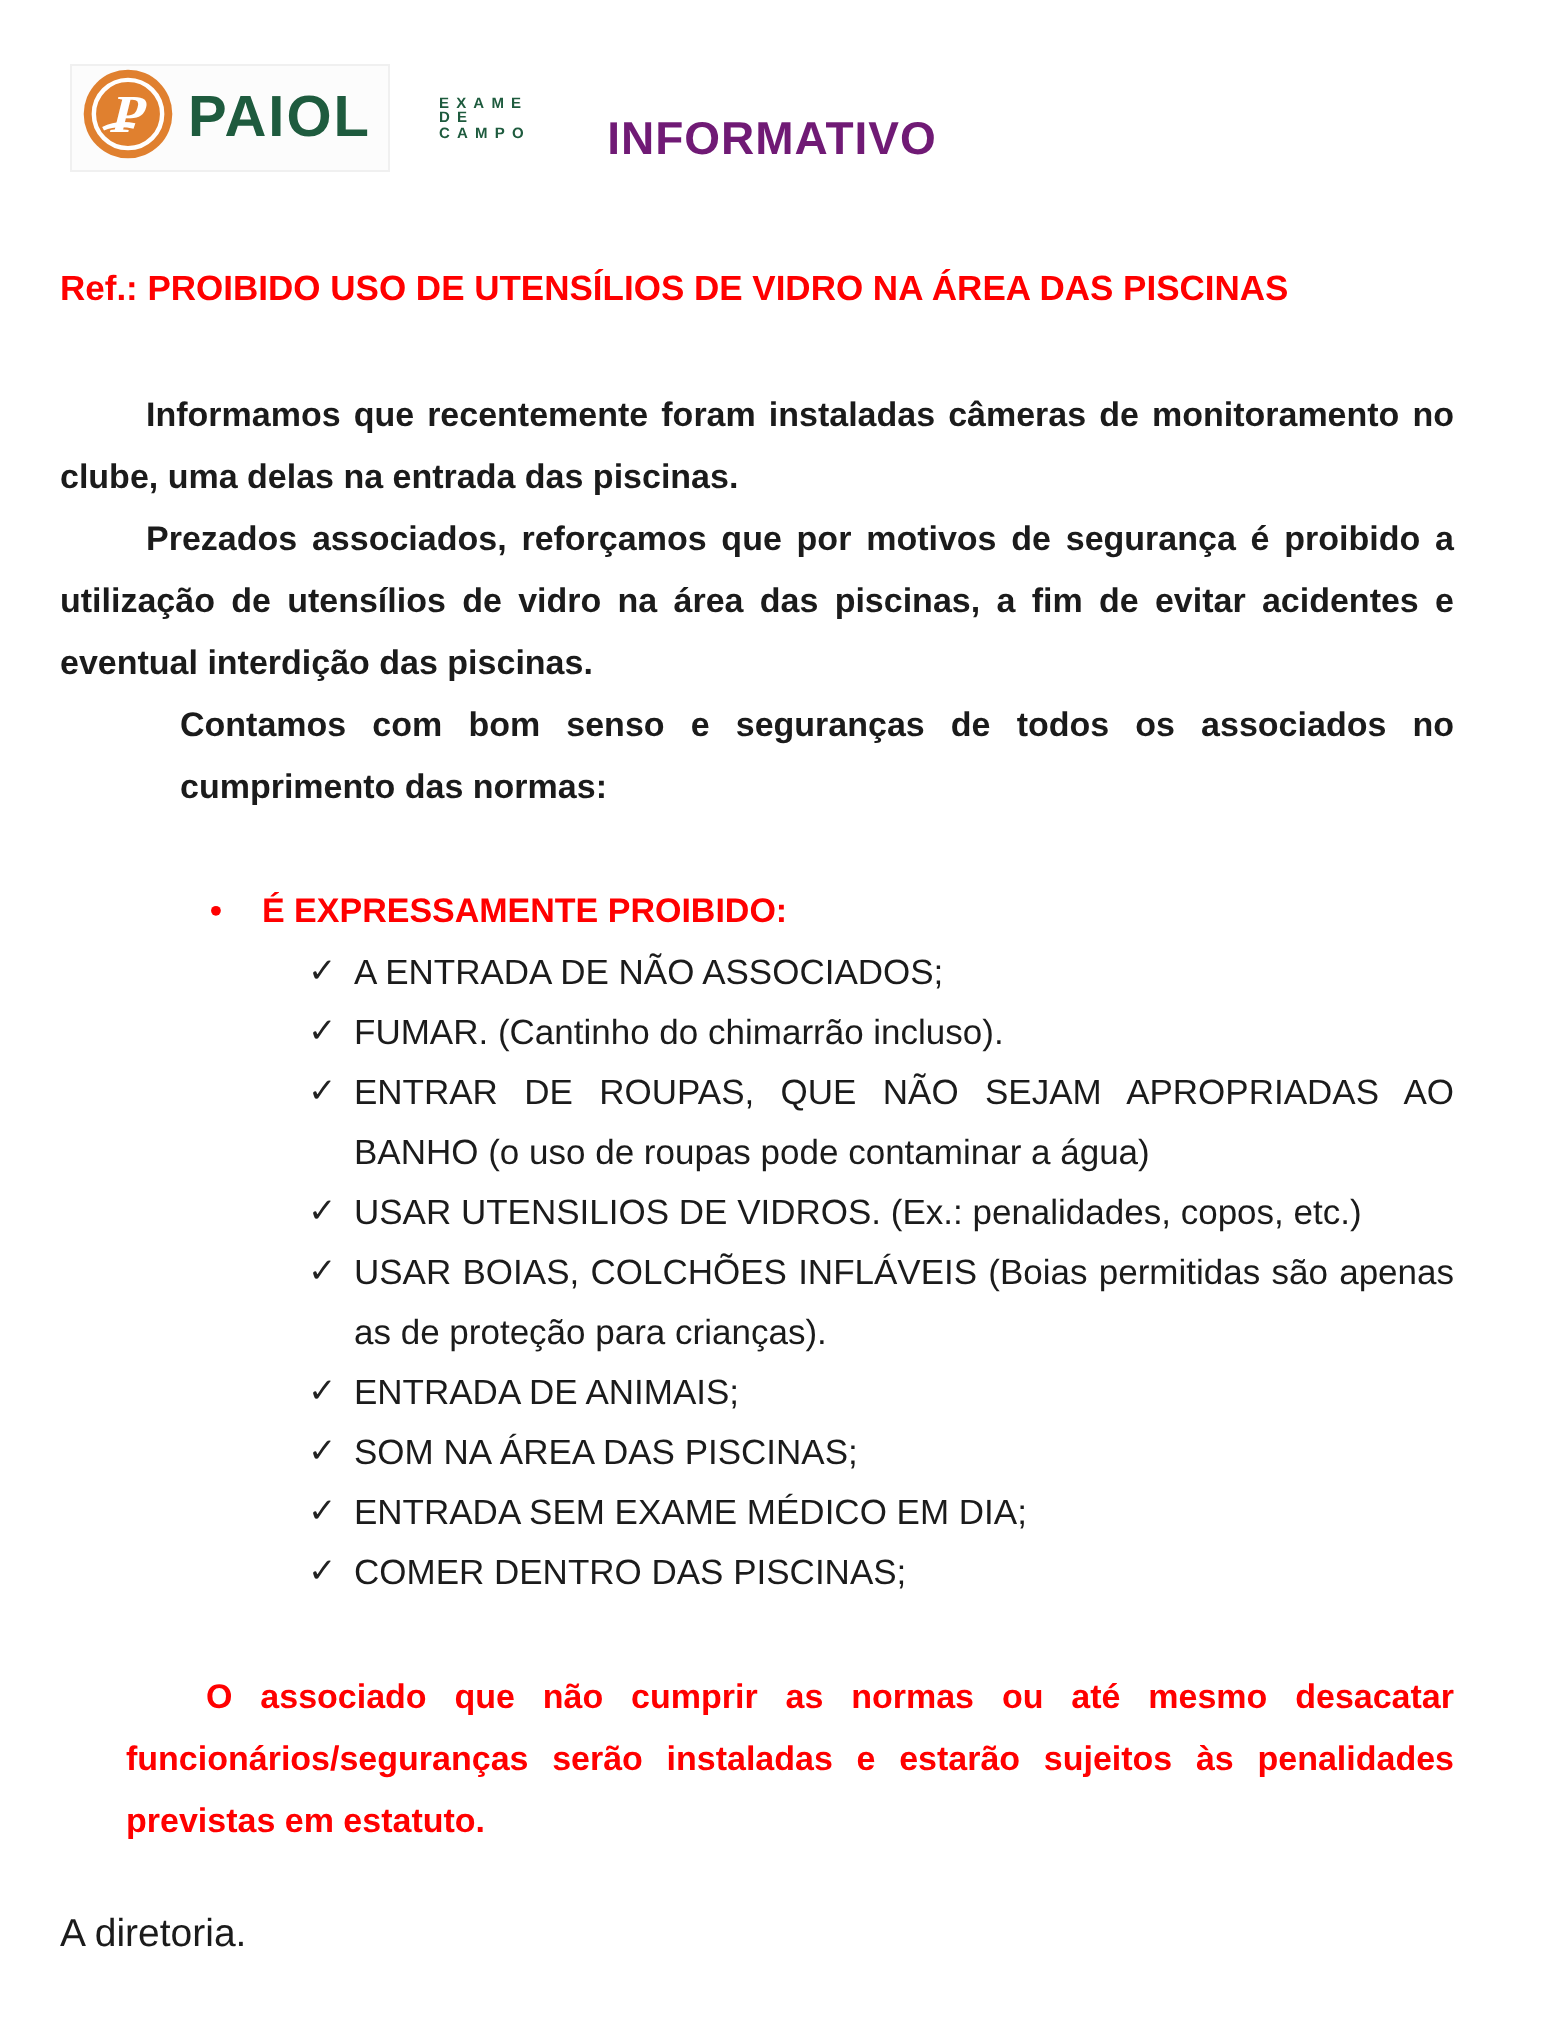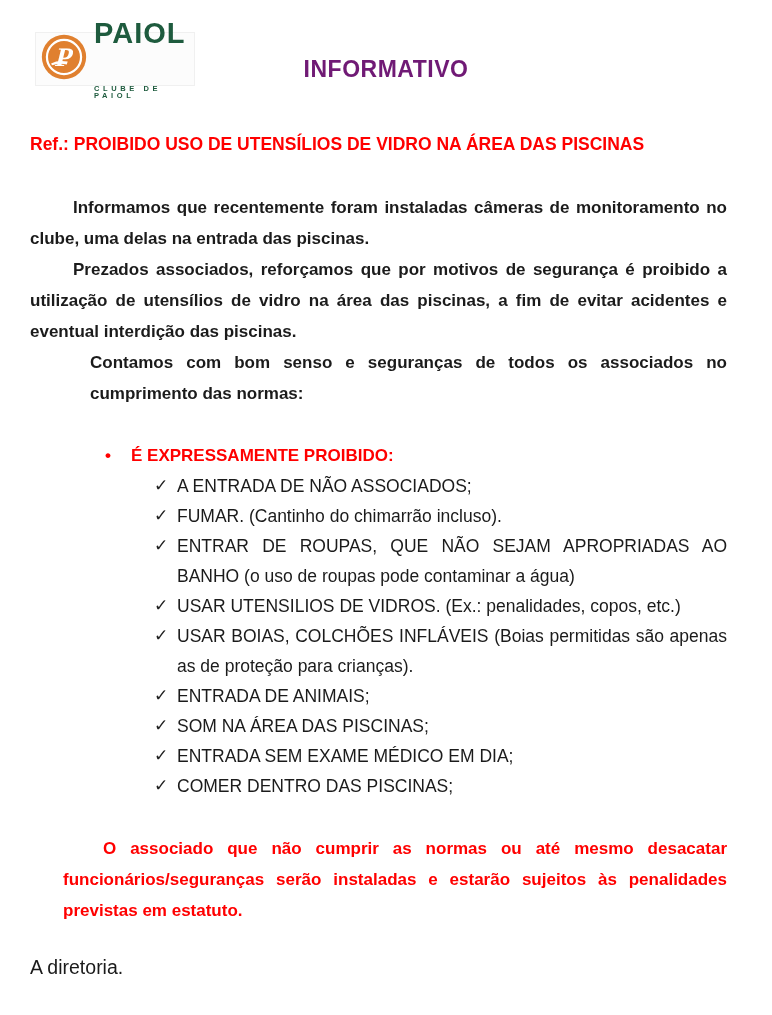--- a/index.html
+++ b/index.html
@@ -20,21 +20,21 @@
   .header{position:relative;height:112px;}
   .logo{
     position:absolute;left:36px;top:33px;
     width:158px;height:52px;
     display:flex;align-items:center;
     background:#fcfcfc;
     box-shadow:0 0 0 1px #f0f0f0;
     padding:2px 4px;box-sizing:border-box;
   }
   .logo-mark{flex:0 0 auto;margin-right:6px;}
-  .logo-textcol{display:flex;flex-direction:column;line-height:1;gap:34px;}
+  .logo-textcol{display:flex;flex-direction:row;line-height:1;gap:34px;}
   .logo-name{
     font-size:29px;font-weight:bold;letter-spacing:1px;
     color:#1e5b3e;
   }
   .logo-sub{
     font-size:7.5px;font-weight:bold;letter-spacing:3.6px;
     color:#1e5b3e;margin-top:3px;
   }
   .doc-title{
     position:absolute;left:0;right:0;top:56px;
@@ -119,21 +119,21 @@
           <circle cx="26" cy="26" r="24" fill="#e0802f"></circle>
           <circle cx="26" cy="26" r="18.5" fill="none" stroke="#ffffff" stroke-width="2.4"></circle>
           <g transform="translate(26,26) skewX(-14)">
             <text x="-8" y="10" font-family="Liberation Serif, serif" font-size="29" font-weight="bold" fill="#ffffff">P</text>
           </g>
           <path d="M12 33 Q20 29 30 31 L29 34 Q20 32 13 35 Z" fill="#ffffff"></path>
         </svg>
       </span>
       <span class="logo-textcol">
         <span class="logo-name">PAIOL</span>
-        <span class="logo-sub">CLUBE DE PAIOL</span>
+        <span class="logo-sub">EXAME DE CAMPO</span>
       </span>
     </div>
     <div class="doc-title">INFORMATIVO</div>
   </div>
 
   <div class="content">
 
     <div class="ref-line">Ref.: PROIBIDO USO DE UTENSÍLIOS DE VIDRO NA ÁREA DAS PISCINAS</div>
 
     <div class="body-block">

